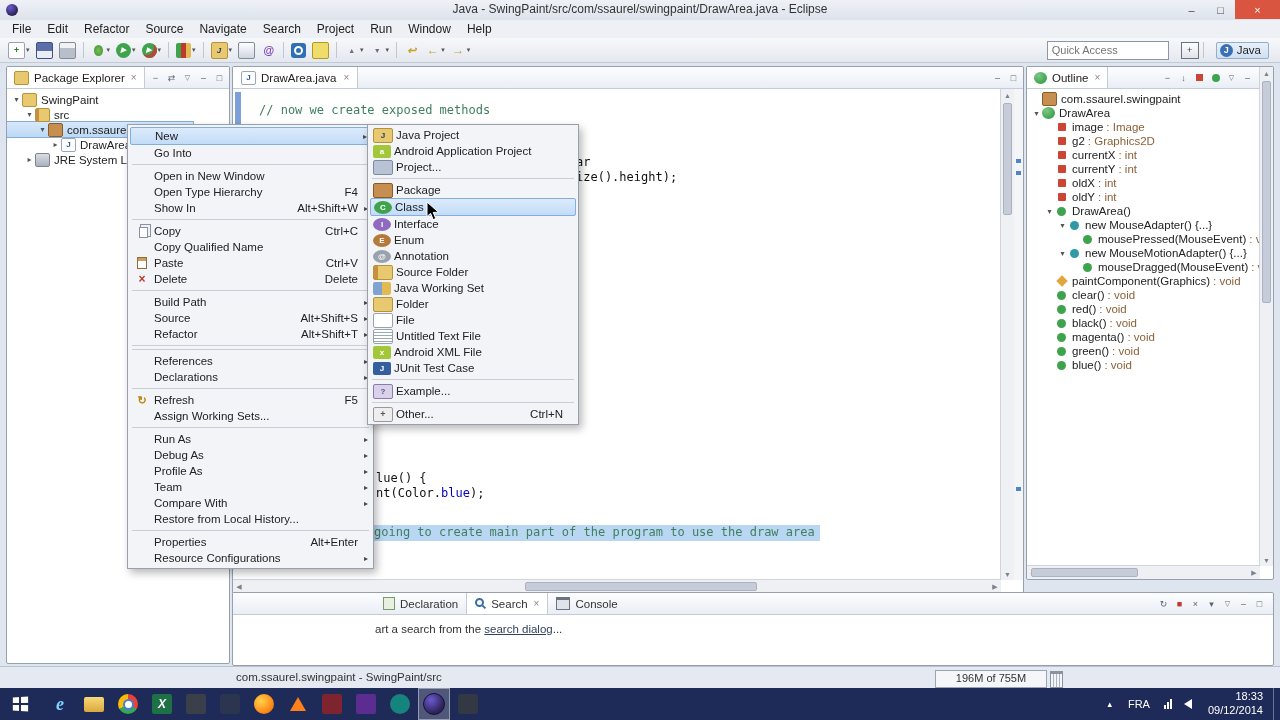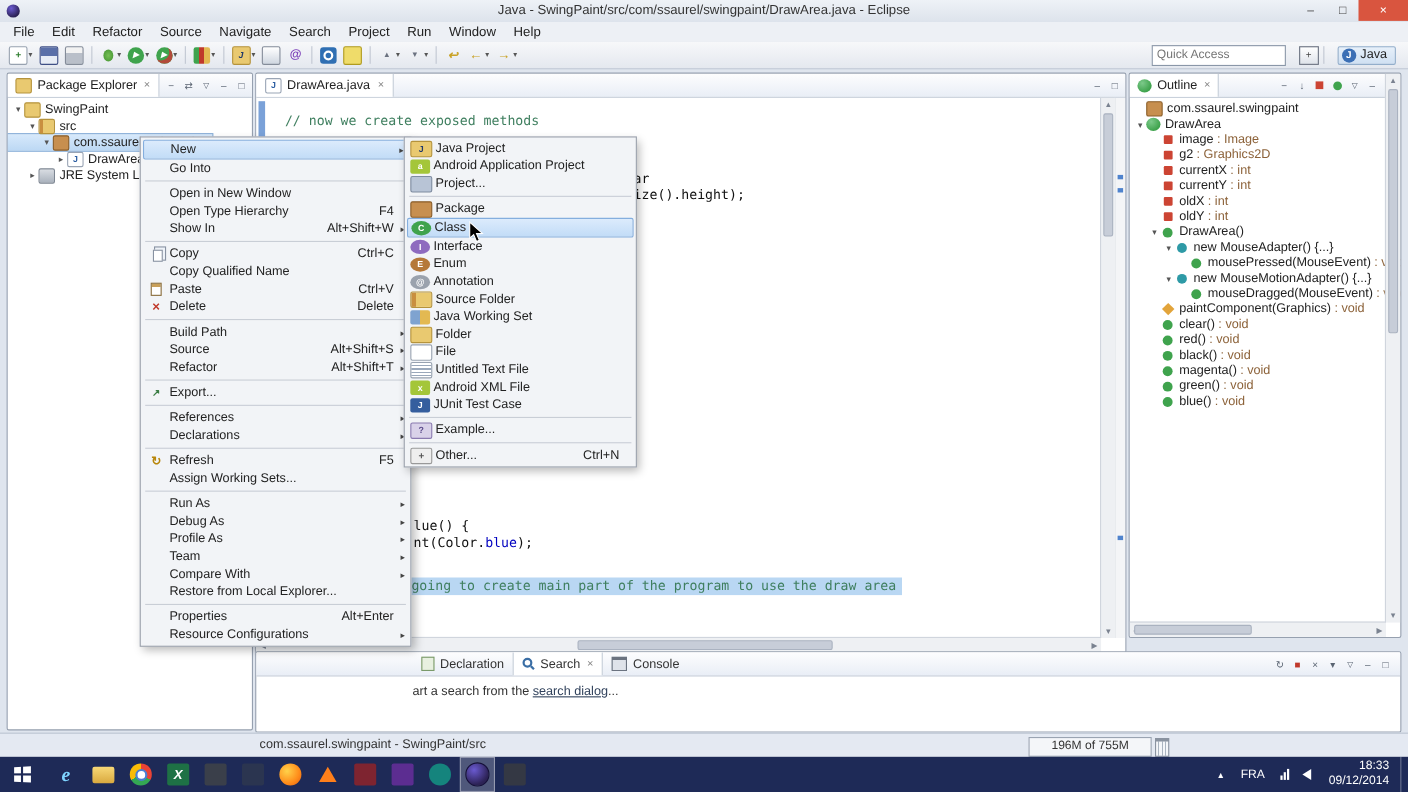--- a/index.html
+++ b/index.html
@@ -669,26 +669,20 @@
       <span class="mac">Alt+Shift+S</span>
       <span class="mar">▸</span>
     </div>
     <div class="mi">
       <span class="mic "></span>
       <span class="mlb">Refactor</span>
       <span class="mac">Alt+Shift+T</span>
       <span class="mar">▸</span>
     </div>
     <div class="msep"></div>
-    <div class="mi">
-      <span class="mic export-icon"></span>
-      <span class="mlb">Export...</span>
-      <span class="mac"></span>
-      <span class="mar"></span>
-    </div>
     <div class="msep"></div>
     <div class="mi">
       <span class="mic "></span>
       <span class="mlb">References</span>
       <span class="mac"></span>
       <span class="mar">▸</span>
     </div>
     <div class="mi">
       <span class="mic "></span>
       <span class="mlb">Declarations</span>
@@ -734,21 +728,21 @@
       <span class="mar">▸</span>
     </div>
     <div class="mi">
       <span class="mic "></span>
       <span class="mlb">Compare With</span>
       <span class="mac"></span>
       <span class="mar">▸</span>
     </div>
     <div class="mi">
       <span class="mic "></span>
-      <span class="mlb">Restore from Local Explorer...</span>
+      <span class="mlb">Restore from Local History...</span>
       <span class="mac"></span>
       <span class="mar"></span>
     </div>
     <div class="msep"></div>
     <div class="mi">
       <span class="mic "></span>
       <span class="mlb">Properties</span>
       <span class="mac">Alt+Enter</span>
       <span class="mar"></span>
     </div>

